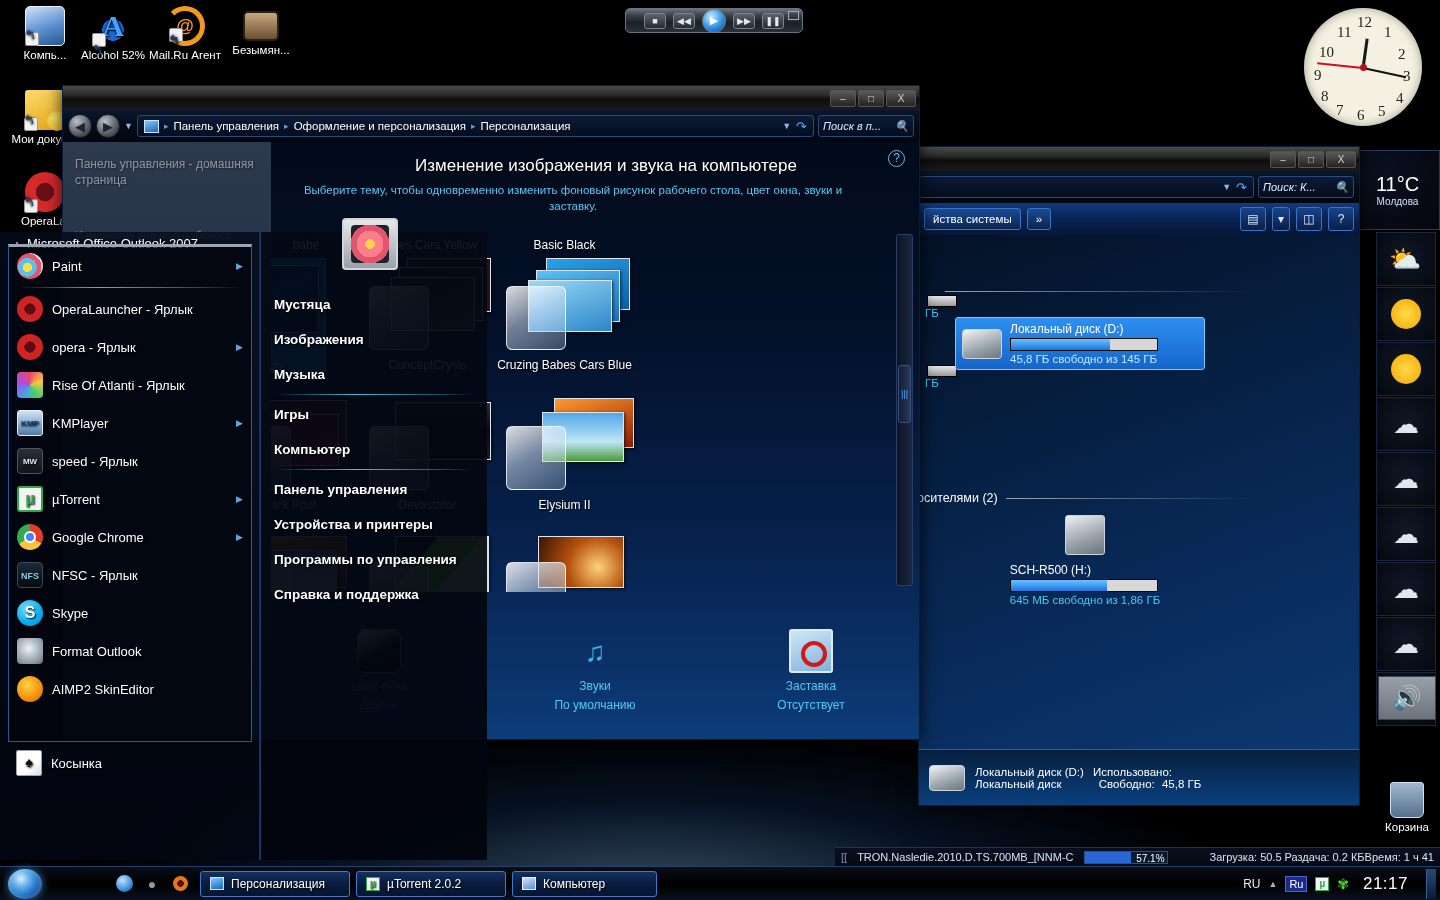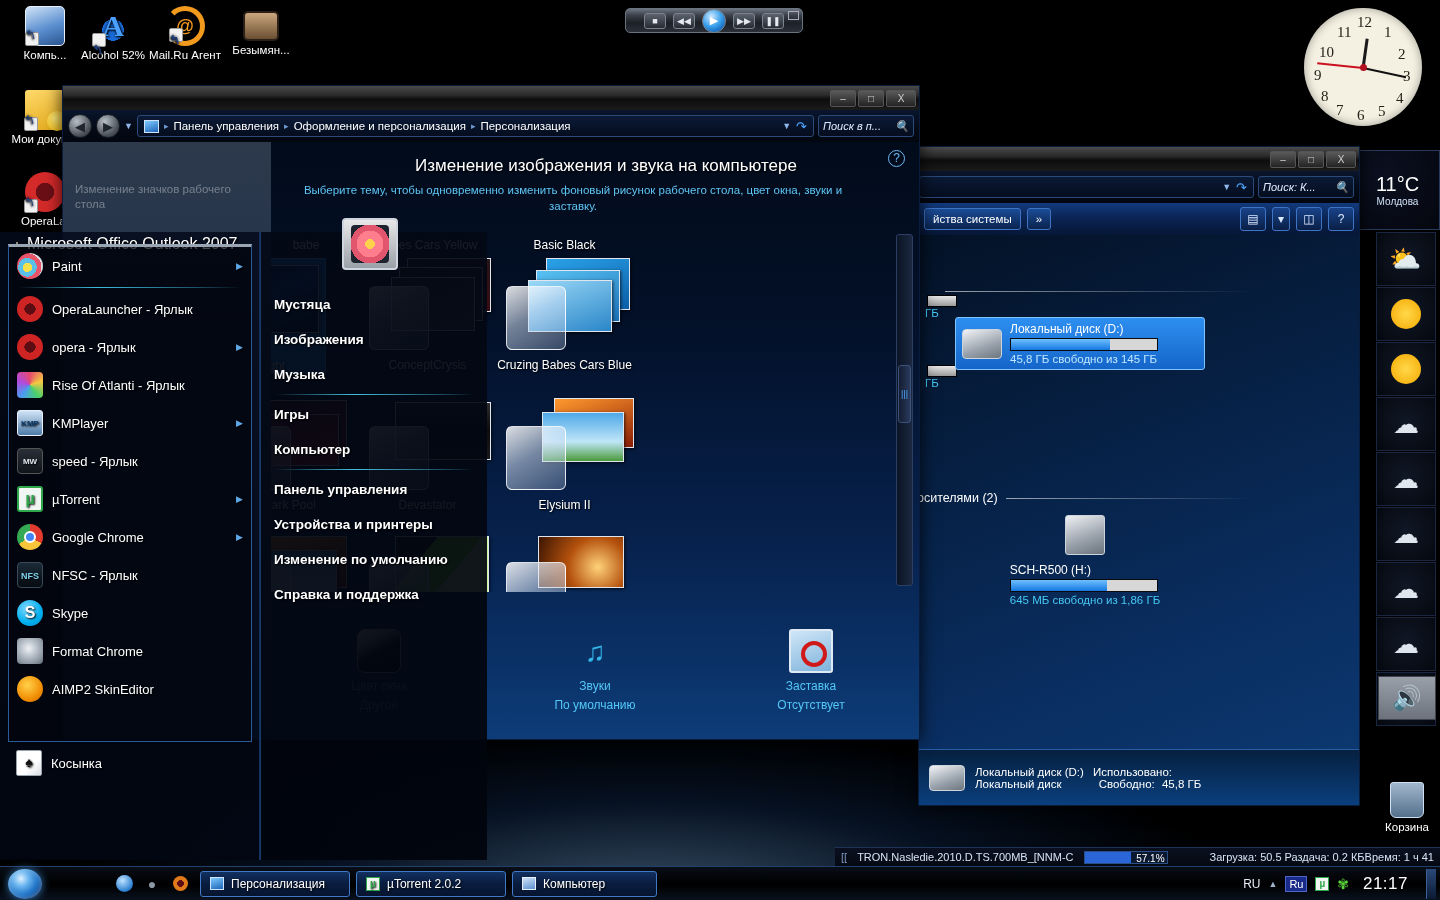--- a/index.html
+++ b/index.html
@@ -67,21 +67,21 @@
   #sm-progs { position:absolute; left:8px; top:12px; width:244px; height:498px;
      background: rgba(3,6,14,.74); border:1px solid #2b5a9a; border-top:3px solid #9aa5b4;
      overflow:hidden; }
   .smi { height:38px; display:flex; align-items:center; padding:0 8px; gap:9px;
      color:#fff; font-size:13px; text-shadow:1px 1px 2px #000; position:relative; }
   .smi .ic { width:26px; height:26px; flex:0 0 26px; border-radius:4px; position:relative; }
   .smi .arr { position:absolute; right:8px; color:#5ea8e8; font-size:9px; }
   .smi-sep { height:1px; margin:2px 10px;
      background: linear-gradient(90deg, rgba(0,200,255,0) 0%, rgba(70,220,255,.85) 35%, rgba(70,220,255,.35) 80%, rgba(0,0,0,0)); }
   #sm-pinned { position:absolute; left:8px; top:-6px; width:244px; height:34px;
-     display:flex; align-items:center; gap:9px; padding:0 8px; color:#fff; font-size:16px;
+     display:flex; align-items:center; gap:9px; padding:0 8px; color:#fff; font-size:13px;
      text-shadow:1px 1px 2px #000; line-height:15px; }
   #sm-kosynka { position:absolute; left:8px; top:512px; width:244px; height:38px; }
   #sm-right { position:absolute; left:260px; top:0; width:227px; height:628px;
      background: linear-gradient(180deg, rgba(3,8,20,.92), rgba(1,4,12,.94));
      border-left:1px solid #173a6b; }
   #sm-avatar { position:absolute; left:81px; top:-14px; width:56px; height:52px;
      background: linear-gradient(180deg,#e8e8e8,#9aa0a8); border:2px solid #cfd5dd;
      border-radius:4px; display:flex; align-items:center; justify-content:center; }
   #sm-avatar .flower { width:38px; height:38px; border-radius:4px;
      background: radial-gradient(circle at 50% 50%, #ffd24d 0 18%, #ff7e8e 18% 50%, #e2566d 50% 72%, #1d2430 72%); }
@@ -420,20 +420,21 @@
         <span style="color:#4fa8ff;font-size:13px;">↷</span>
       </div>
       <div class="searchbox">
         <span>Поиск в п...</span>
         <span>🔍</span>
       </div>
     </div>
 
     <div class="body">
       <div id="pers-left">
+        <div style="padding:14px 12px 0; color:#fff; font-size:12px; opacity:.45; line-height:16px; text-shadow:1px 1px 2px #000;">Панель управления - домашняя страница</div>
         <div style="padding:40px 12px 0; color:#fff; font-size:11.5px; opacity:.35; line-height:15px;">Изменение значков рабочего стола</div>
       </div>
 
       <div id="pers-main">
         <div style="position:absolute;right:14px;top:8px;width:17px;height:17px;border-radius:50%;border:1px solid #6fb9f5;color:#6fb9f5;font-size:12px;text-align:center;line-height:15px;">?</div>
         <div id="pers-head">
           <h1>Изменение изображения и звука на компьютере</h1>
           <p>Выберите тему, чтобы одновременно изменить фоновый рисунок рабочего стола, цвет окна, звуки и заставку.</p>
         </div>
 
@@ -609,21 +610,21 @@
         <div class="smi">
           <span class="ic" style="background:linear-gradient(180deg,#1b2a38,#070b10);border:1px solid #3a4a5a;color:#7fd0ea;font:700 9px/26px 'Liberation Sans',sans-serif;text-align:center;">NFS</span>
           <span>NFSC - Ярлык</span>
         </div>
         <div class="smi">
           <span class="ic" style="border-radius:50%;background:radial-gradient(circle at 38% 32%,#7fd8fb,#00aff0 60%,#0089bd);color:#fff;font:700 16px/26px 'Liberation Sans',sans-serif;text-align:center;">S</span>
           <span>Skype</span>
         </div>
         <div class="smi">
           <span class="ic" style="background:radial-gradient(circle at 45% 40%,#eef2f6,#8e99a5 70%,#5d6770);border-radius:4px;"></span>
-          <span>Format Chrome</span>
+          <span>Format Outlook</span>
         </div>
         <div class="smi">
           <span class="ic" style="border-radius:50%;background:radial-gradient(circle at 40% 35%,#ffd24a,#f08a00 65%,#b35c00);"></span>
           <span>AIMP2 SkinEditor</span>
         </div>
       </div>
 
       <div id="sm-kosynka">
         <div class="smi">
           <span class="ic" style="background:linear-gradient(135deg,#fff 0 60%,#d8dde3);border:1px solid #9aa3ad;border-radius:2px;color:#111;font:700 14px/24px 'Liberation Serif',serif;text-align:center;">♠</span>
@@ -640,21 +641,21 @@
       <div style="position:absolute;left:0;top:55px;width:227px;">
         <div class="smr">Мустяца</div>
         <div class="smr">Изображения</div>
         <div class="smr">Музыка</div>
         <div class="smr-sep"></div>
         <div class="smr">Игры</div>
         <div class="smr">Компьютер</div>
         <div class="smr-sep"></div>
         <div class="smr">Панель управления</div>
         <div class="smr">Устройства и принтеры</div>
-        <div class="smr">Изменение по умолчанию</div>
+        <div class="smr">Программы по управления</div>
         <div class="smr">Справка и поддержка</div>
       </div>
 
     </div>
   </div>
 
   <div id="taskbar">
     <div id="startorb">
       <span class="orb"></span>
     </div>

